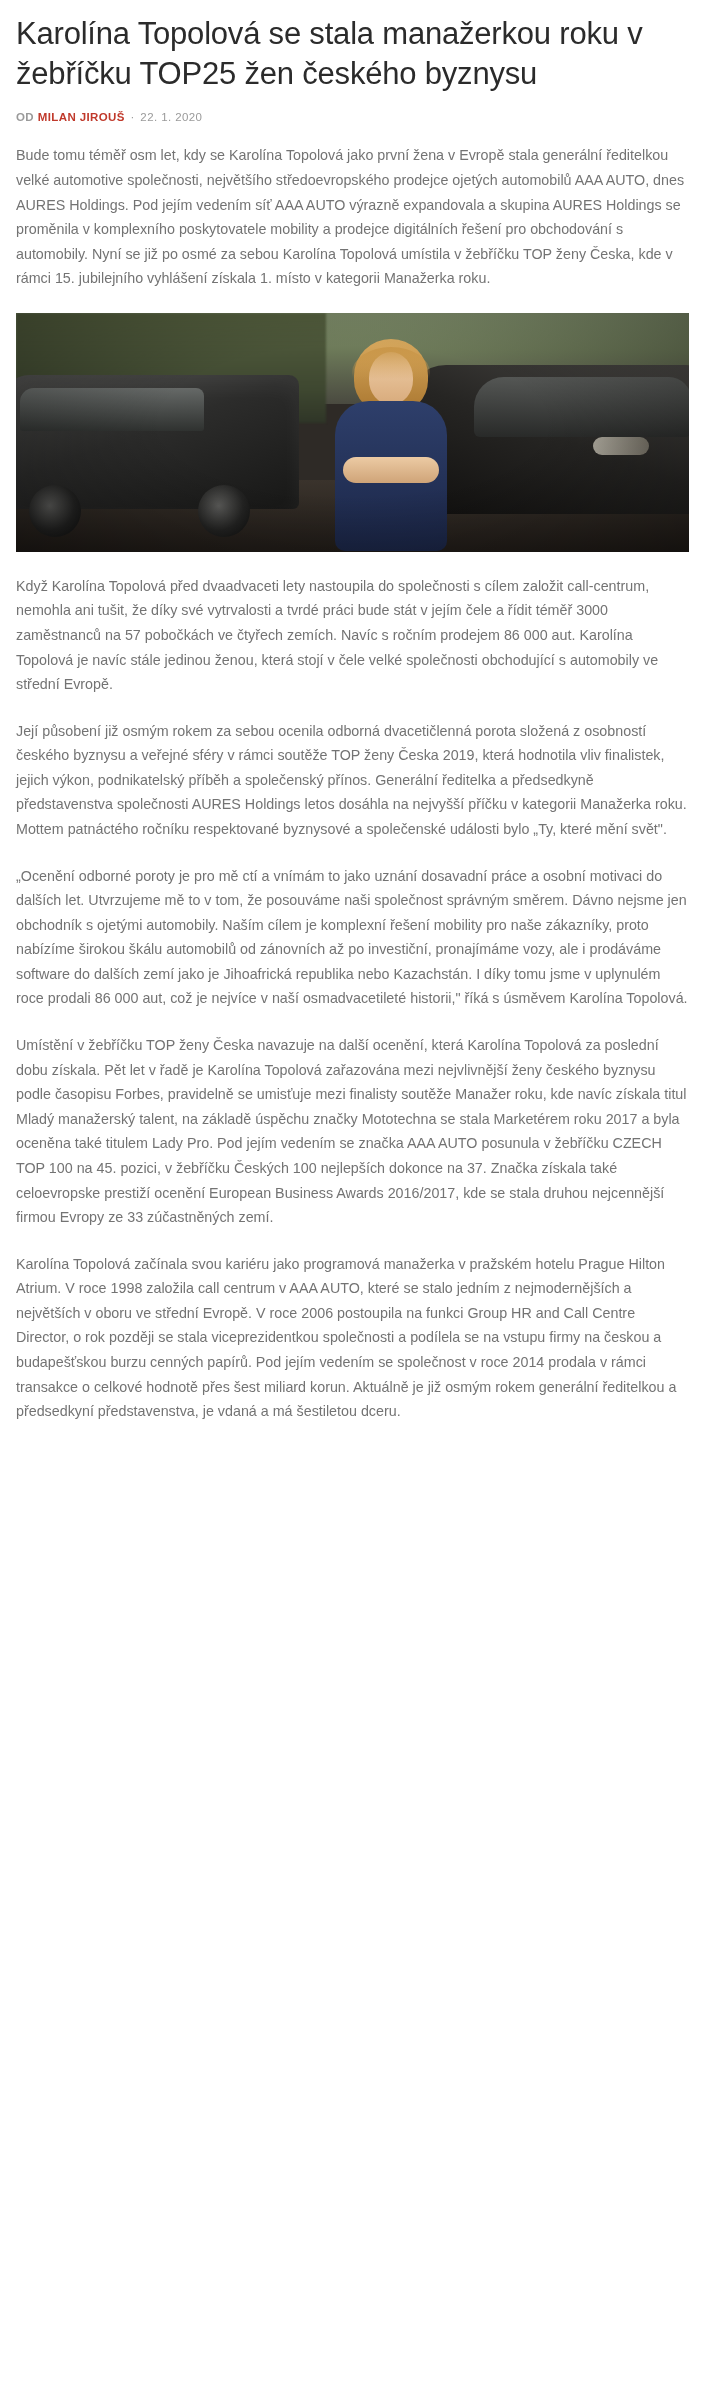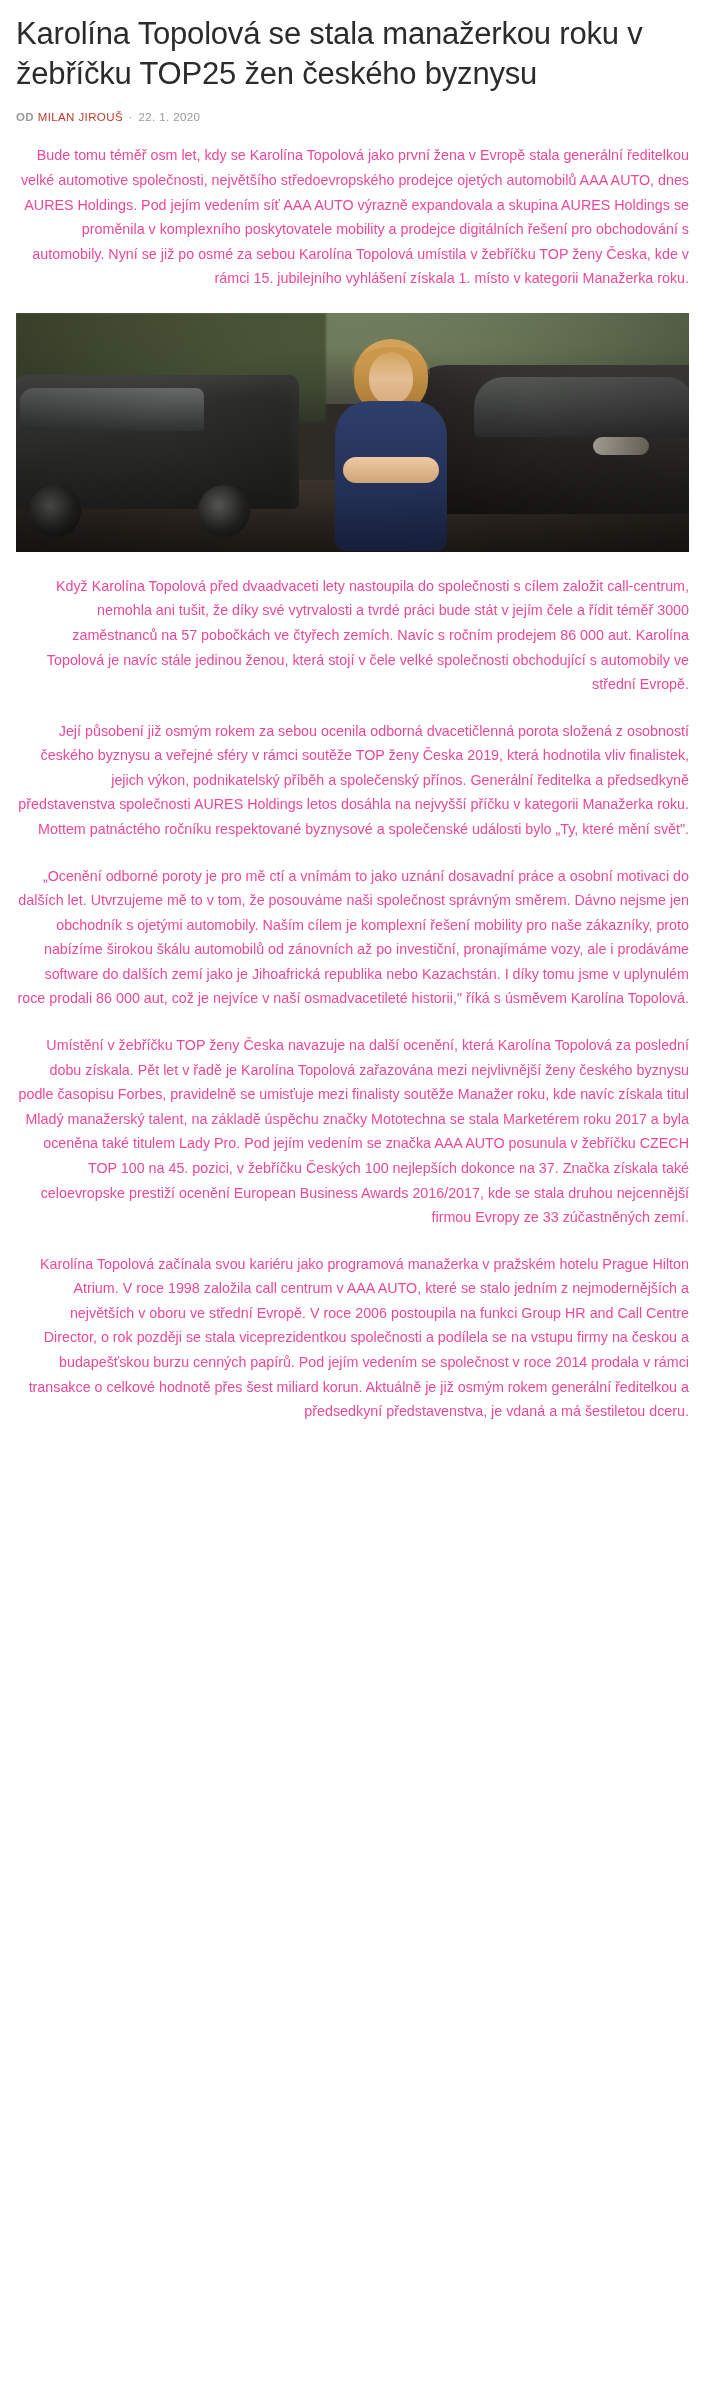--- a/index.html
+++ b/index.html
@@ -36,35 +36,35 @@
     margin: 0 0 20px 0;
     text-transform: uppercase;
   }
   .byline .by-label {
     color: #9a9a9a;
     font-weight: bold;
   }
   .byline .author {
     color: #c0392b;
     text-decoration: none;
-    font-weight: 400;
+    font-weight: 700;
   }
   .byline .sep {
     color: #9a9a9a;
     margin: 0 2px;
   }
   .byline .date {
     color: #9a9a9a;
   }
   p.body-text {
     font-size: 14.3px;
     line-height: 1.72;
-    color: #ec4899;
+    color: #737373;
     margin: 0 0 22px 0;
-    text-align: right;
+    text-align: left;
   }
   .figure {
     margin: 0 0 22px 0;
     width: 673px;
   }
   .photo {
     position: relative;
     width: 673px;
     height: 239px;
     overflow: hidden;

